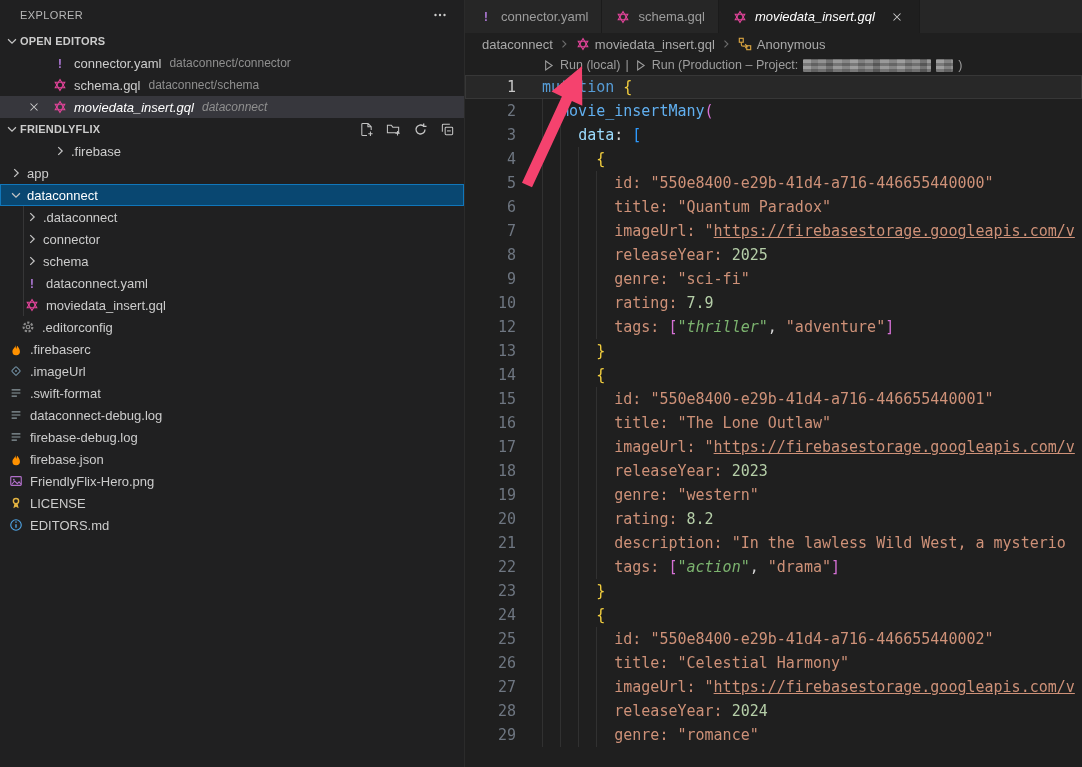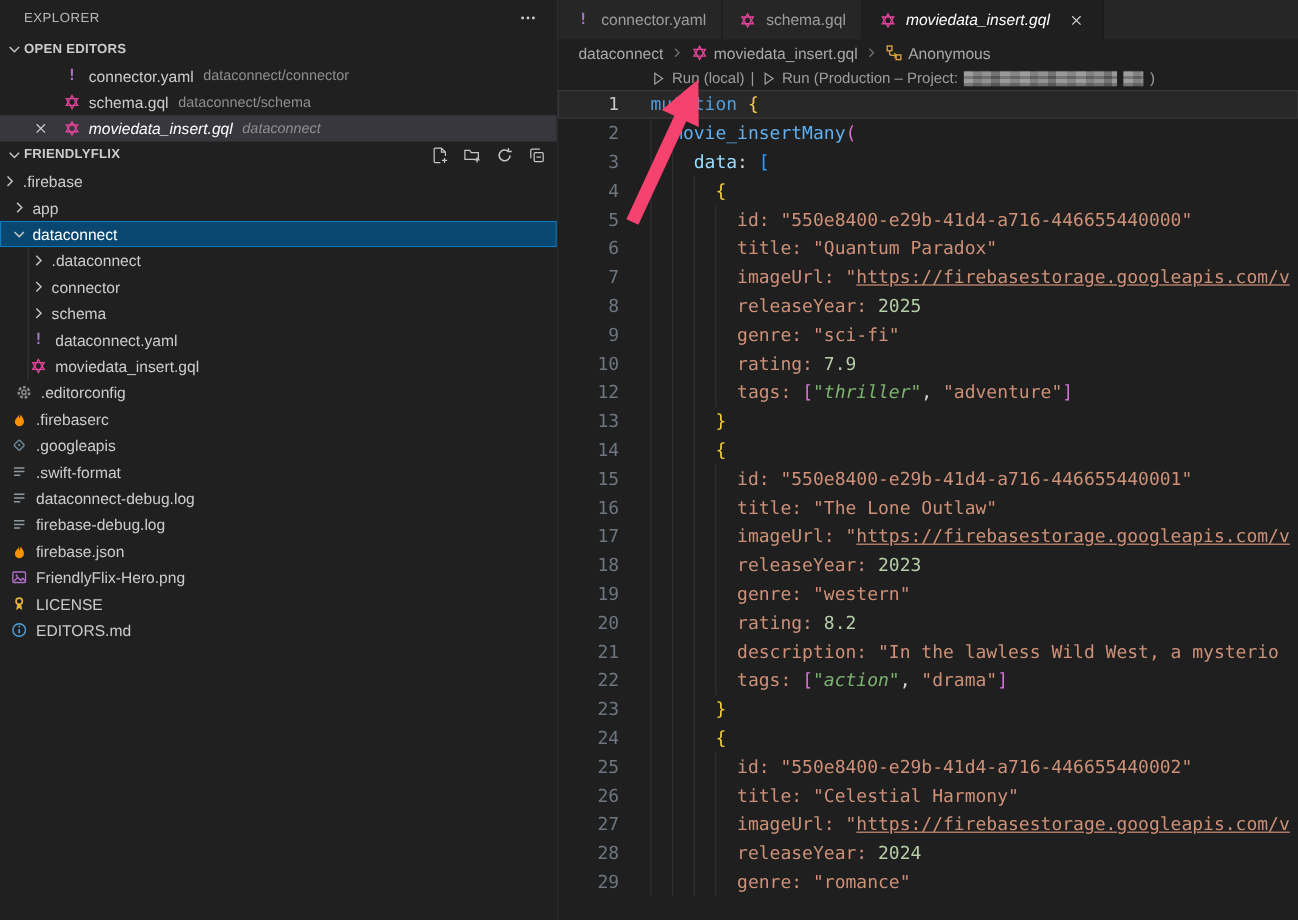--- a/index.html
+++ b/index.html
@@ -155,21 +155,21 @@
           <span class="act">
             <svg width="15" height="15" viewBox="0 0 16 16" fill="none" stroke="currentColor" stroke-width="1.1">
               <rect x="5.5" y="5.5" width="8" height="8" rx="1"></rect>
               <path d="M2.5 10.5v-7a1 1 0 0 1 1-1h7"></path>
               <path d="M7.5 9.5h4"></path>
             </svg>
           </span>
         </span>
     </div>
     <div id="file-tree">
-        <div class="row tree-row" style="padding-left: 0;">
+        <div class="row tree-row" style="padding-left: 10px; margin-left: 42px;">
           <span class="chev">
             <svg width="14" height="14" viewBox="0 0 16 16" fill="none" stroke="currentColor" stroke-width="1.4">
               <path d="M6 3.5 10.5 8 6 12.5"></path>
             </svg>
           </span>
           <span class="label">.firebase</span>
         </div>
         <div class="row tree-row" style="padding-left: 8px;">
           <span class="chev">
             <svg width="14" height="14" viewBox="0 0 16 16" fill="none" stroke="currentColor" stroke-width="1.4">
@@ -218,21 +218,21 @@
         </div>
         <div class="row tree-row guide" style="padding-left: 24px;">
           <span class="icon">
             <svg width="14" height="14" viewBox="0 0 16 16" fill="none" stroke="#e2449a" stroke-width="1.3">
               <path d="M8 1.8 13.4 11.2H2.6Z"></path>
               <path d="M8 14.2 2.6 4.8h10.8Z"></path>
             </svg>
           </span>
           <span class="label">moviedata_insert.gql</span>
         </div>
-        <div class="row tree-row" style="padding-left: 12px;">
+        <div class="row tree-row" style="padding-left: 20px;">
           <span class="icon">
             <svg width="14" height="14" viewBox="0 0 16 16" style="color:#8c8c8c">
               <circle cx="8" cy="8" r="5" fill="none" stroke="currentColor" stroke-width="2.4" stroke-dasharray="2.6 1.8"></circle>
               <circle cx="8" cy="8" r="2" fill="none" stroke="currentColor" stroke-width="1.4"></circle>
             </svg>
           </span>
           <span class="label">.editorconfig</span>
         </div>
         <div class="row tree-row" style="padding-left: 8px;">
           <span class="icon">
@@ -242,21 +242,21 @@
           </span>
           <span class="label">.firebaserc</span>
         </div>
         <div class="row tree-row" style="padding-left: 8px;">
           <span class="icon">
             <svg width="14" height="14" viewBox="0 0 16 16" style="color:#6e8b9e">
               <rect x="4.4" y="4.4" width="7.2" height="7.2" rx="1" transform="rotate(45 8 8)" fill="none" stroke="currentColor" stroke-width="1.3"></rect>
               <circle cx="8" cy="8" r="1.1" fill="currentColor"></circle>
             </svg>
           </span>
-          <span class="label">.googleapis</span>
+          <span class="label">.imageUrl</span>
         </div>
         <div class="row tree-row" style="padding-left: 8px;">
           <span class="icon">
             <svg width="14" height="14" viewBox="0 0 16 16" fill="none" stroke="#8c99a0" stroke-width="1.4">
               <path d="M3 4.5h10M3 8h10M3 11.5h6"></path>
             </svg>
           </span>
           <span class="label">.swift-format</span>
         </div>
         <div class="row tree-row" style="padding-left: 8px;">

